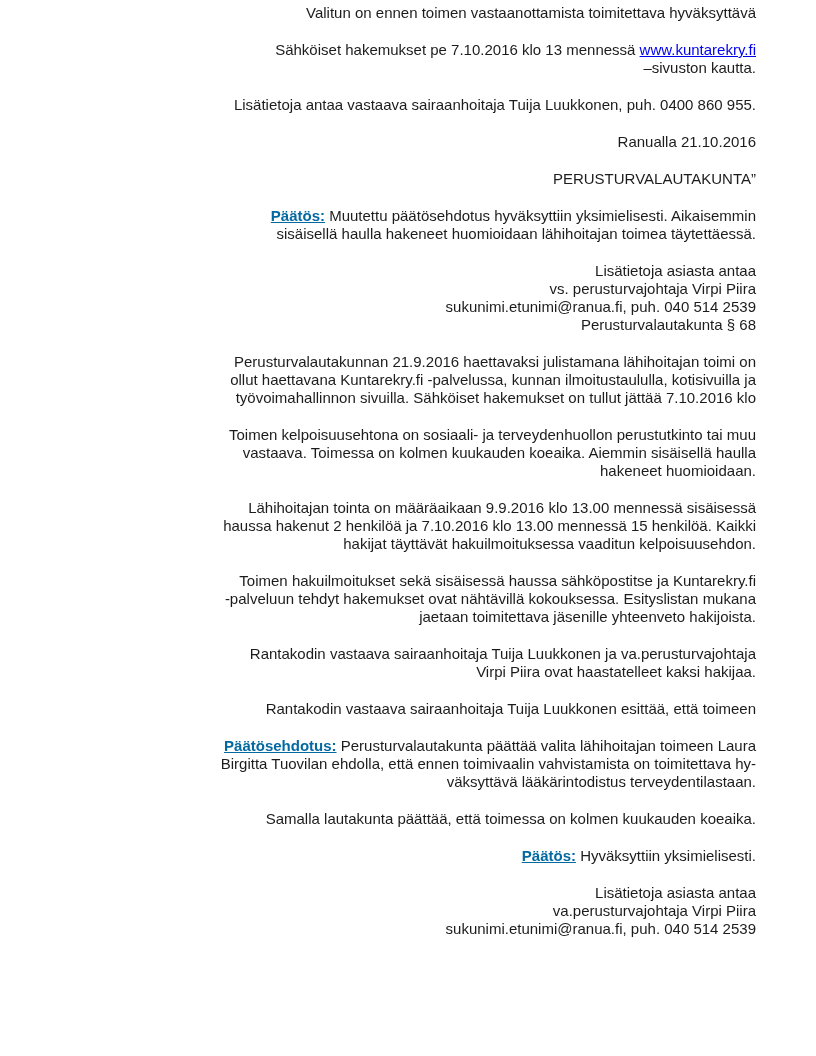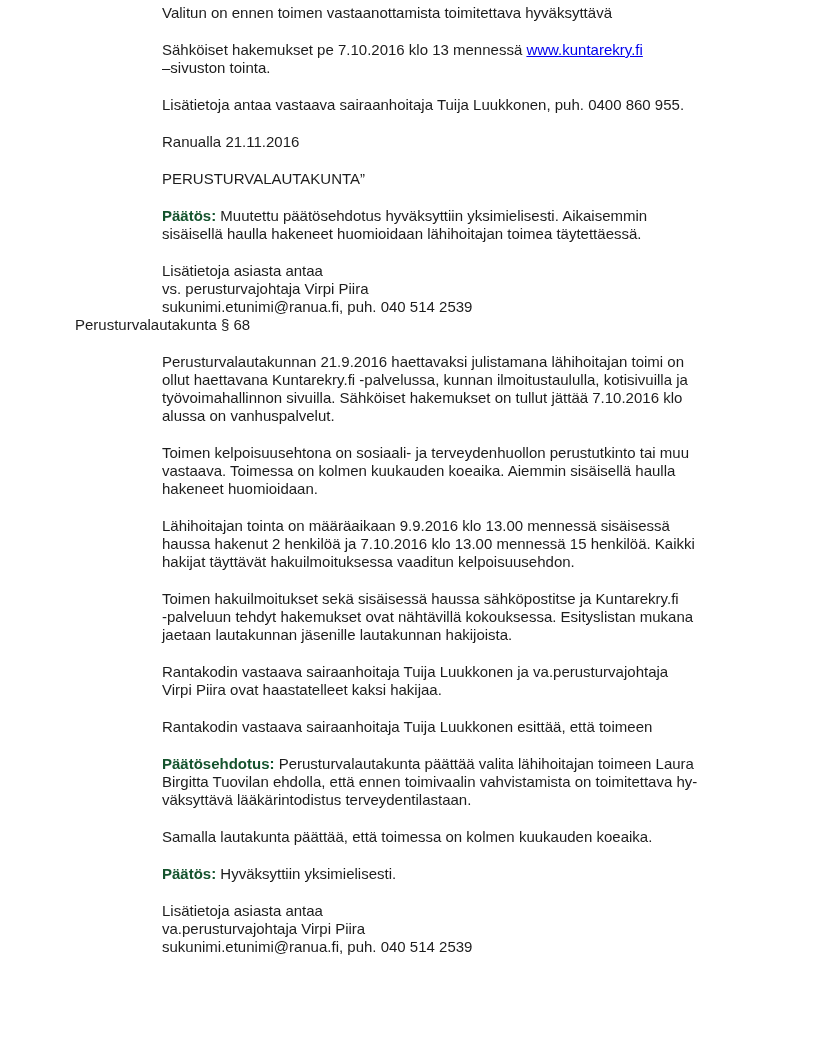--- a/index.html
+++ b/index.html
@@ -8,82 +8,82 @@
     width:816px;height:1056px;
     background:#ffffff;
     font-family:"Liberation Sans","DejaVu Sans",sans-serif;
     font-size:15px;line-height:18px;
     color:#1c1c1c;
     overflow:hidden;
   }
   .content{
     padding:4px 60px 0 162px;
     box-sizing:border-box;
+    text-align:right;
   }
   .para{margin:0 0 19px 0;}
   .para.no-gap{margin-bottom:0;}
   .para.outdent{margin-left:-87px;}
   .line{white-space:pre;}
   .seg{white-space:pre;}
-  .label{font-weight:bold;color:#14532d;}
+  .label{font-weight:bold;text-decoration:underline;color:#0369a1;}
   a.link{color:#0000ee;cursor:pointer;}
 </style>
 </head>
 <body>
 
 <div class="page">
   <div class="content">
       <div class="para">
         <div class="line"><span class="seg">Valitun on ennen toimen vastaanottamista toimitettava hyväksyttävä</span></div>
       </div>
       <div class="para">
         <div class="line"><span class="seg">Sähköiset hakemukset pe 7.10.2016 klo 13 mennessä </span><a class="seg link" href="#">www.kuntarekry.fi</a></div>
-        <div class="line"><span class="seg">–sivuston tointa.</span></div>
+        <div class="line"><span class="seg">–sivuston kautta.</span></div>
       </div>
       <div class="para">
         <div class="line"><span class="seg">Lisätietoja antaa vastaava sairaanhoitaja Tuija Luukkonen, puh. 0400 860 955.</span></div>
       </div>
       <div class="para">
-        <div class="line"><span class="seg">Ranualla 21.11.2016</span></div>
+        <div class="line"><span class="seg">Ranualla 21.10.2016</span></div>
       </div>
       <div class="para">
         <div class="line"><span class="seg">PERUSTURVALAUTAKUNTA”</span></div>
       </div>
       <div class="para">
         <div class="line"><span class="seg label">Päätös:</span><span class="seg"> Muutettu päätösehdotus hyväksyttiin yksimielisesti. Aikaisemmin</span></div>
         <div class="line"><span class="seg">sisäisellä haulla hakeneet huomioidaan lähihoitajan toimea täytettäessä.</span></div>
       </div>
       <div class="para no-gap">
         <div class="line"><span class="seg">Lisätietoja asiasta antaa</span></div>
         <div class="line"><span class="seg">vs. perusturvajohtaja Virpi Piira</span></div>
         <div class="line"><span class="seg">sukunimi.etunimi@ranua.fi, puh. 040 514 2539</span></div>
       </div>
       <div class="para outdent">
         <div class="line"><span class="seg">Perusturvalautakunta § 68</span></div>
       </div>
       <div class="para">
         <div class="line"><span class="seg">Perusturvalautakunnan 21.9.2016 haettavaksi julistamana lähihoitajan toimi on</span></div>
         <div class="line"><span class="seg">ollut haettavana Kuntarekry.fi -palvelussa, kunnan ilmoitustaululla, kotisivuilla ja</span></div>
         <div class="line"><span class="seg">työvoimahallinnon sivuilla. Sähköiset hakemukset on tullut jättää 7.10.2016 klo</span></div>
-        <div class="line"><span class="seg">alussa on vanhuspalvelut.</span></div>
       </div>
       <div class="para">
         <div class="line"><span class="seg">Toimen kelpoisuusehtona on sosiaali- ja terveydenhuollon perustutkinto tai muu</span></div>
         <div class="line"><span class="seg">vastaava. Toimessa on kolmen kuukauden koeaika. Aiemmin sisäisellä haulla</span></div>
         <div class="line"><span class="seg">hakeneet huomioidaan.</span></div>
       </div>
       <div class="para">
         <div class="line"><span class="seg">Lähihoitajan tointa on määräaikaan 9.9.2016 klo 13.00 mennessä sisäisessä</span></div>
         <div class="line"><span class="seg">haussa hakenut 2 henkilöä ja 7.10.2016 klo 13.00 mennessä 15 henkilöä. Kaikki</span></div>
         <div class="line"><span class="seg">hakijat täyttävät hakuilmoituksessa vaaditun kelpoisuusehdon.</span></div>
       </div>
       <div class="para">
         <div class="line"><span class="seg">Toimen hakuilmoitukset sekä sisäisessä haussa sähköpostitse ja Kuntarekry.fi</span></div>
         <div class="line"><span class="seg">-palveluun tehdyt hakemukset ovat nähtävillä kokouksessa. Esityslistan mukana</span></div>
-        <div class="line"><span class="seg">jaetaan lautakunnan jäsenille lautakunnan hakijoista.</span></div>
+        <div class="line"><span class="seg">jaetaan toimitettava jäsenille yhteenveto hakijoista.</span></div>
       </div>
       <div class="para">
         <div class="line"><span class="seg">Rantakodin vastaava sairaanhoitaja Tuija Luukkonen ja va.perusturvajohtaja</span></div>
         <div class="line"><span class="seg">Virpi Piira ovat haastatelleet kaksi hakijaa.</span></div>
       </div>
       <div class="para">
         <div class="line"><span class="seg">Rantakodin vastaava sairaanhoitaja Tuija Luukkonen esittää, että toimeen</span></div>
       </div>
       <div class="para">
         <div class="line"><span class="seg label">Päätösehdotus:</span><span class="seg"> Perusturvalautakunta päättää valita lähihoitajan toimeen Laura</span></div>

